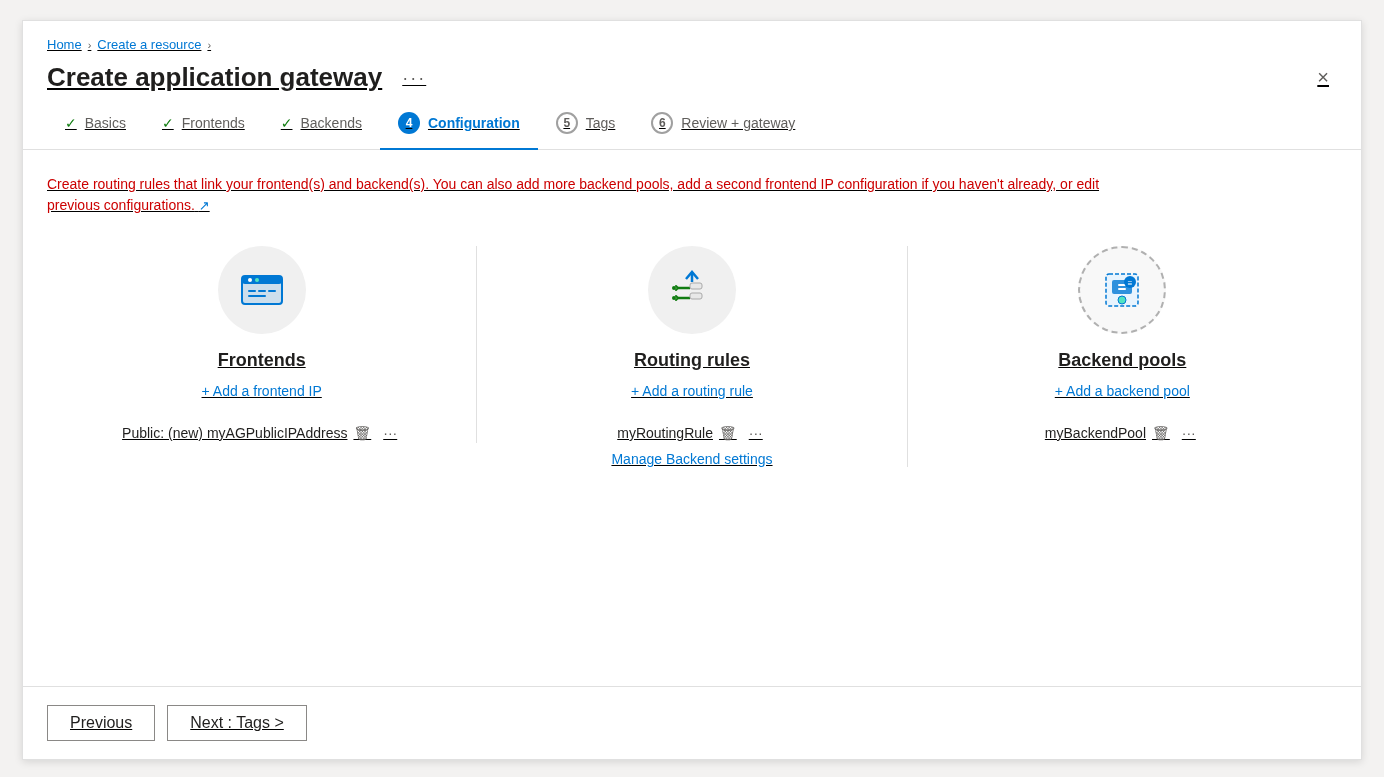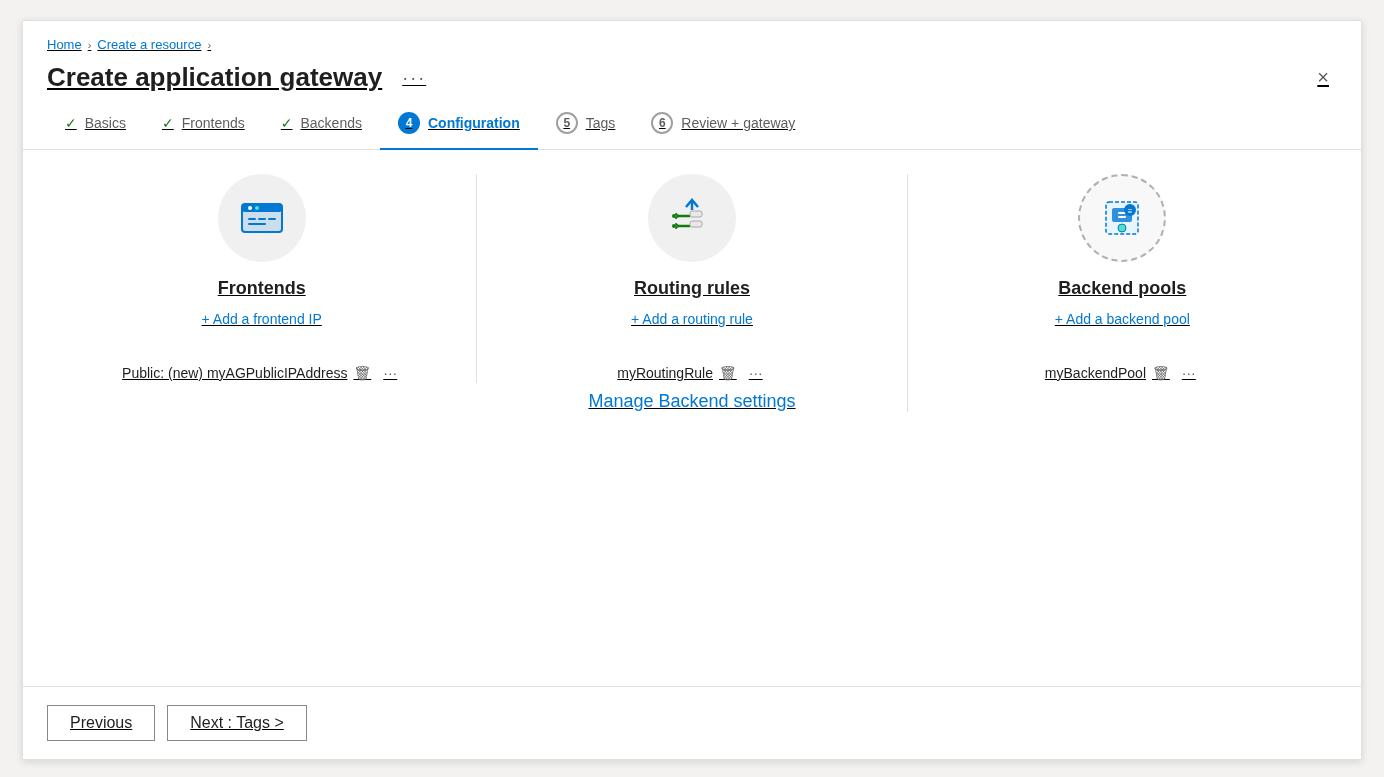--- a/index.html
+++ b/index.html
@@ -176,21 +176,21 @@
       font-size: 18px;
       font-weight: 700;
       color: #201f1e;
       margin-bottom: 12px;
     }
     .add-link {
       color: #0078d4;
       font-size: 14px;
       cursor: pointer;
       text-decoration: none;
-      margin-bottom: 28px;
+      margin-bottom: 16px;
     }
     .item-row {
       display: flex;
       align-items: center;
       gap: 2px;
       font-size: 14px;
       color: #201f1e;
       margin-top: 8px;
       width: 100%;
       justify-content: center;
@@ -203,21 +203,21 @@
     .action-btn {
       background: none;
       border: none;
       cursor: pointer;
       color: #605e5c;
       font-size: 14px;
       padding: 2px 4px;
     }
     .manage-link {
       color: #0078d4;
-      font-size: 18px;
+      font-size: 14px;
       cursor: pointer;
       margin-top: 8px;
     }
     .panel-footer {
       border-top: 1px solid #e0e0e0;
       padding: 18px 24px;
       display: flex;
       align-items: center;
       gap: 12px;
       margin-top: auto;
@@ -278,20 +278,24 @@
       <span class="tab-num inactive-num">5</span>
       <span>Tags</span>
     </div>
     <div class="tab">
       <span class="tab-num inactive-num">6</span>
       <span>Review + gateway</span>
     </div>
   </div>
 
   <div class="panel-body">
+    <p class="info-text">
+      <span>Create routing rules that link your frontend(s) and backend(s). You can also add more backend pools, add a second frontend IP configuration if you haven't already, or edit previous configurations.</span>
+      <span class="ext-link">↗</span>
+    </p>
 
     <div class="columns">
 
       <div class="column">
         <div class="icon-circle">
           <svg class="frontend-svg" viewBox="0 0 48 48" fill="none">
             <rect x="4" y="10" width="40" height="28" rx="3" fill="#0078d4" opacity="0.15"></rect>
             <rect x="4" y="10" width="40" height="28" rx="3" stroke="#0078d4" stroke-width="2"></rect>
             <rect x="4" y="10" width="40" height="8" rx="3" fill="#0078d4"></rect>
             <circle cx="12" cy="14" r="2" fill="white"></circle>

